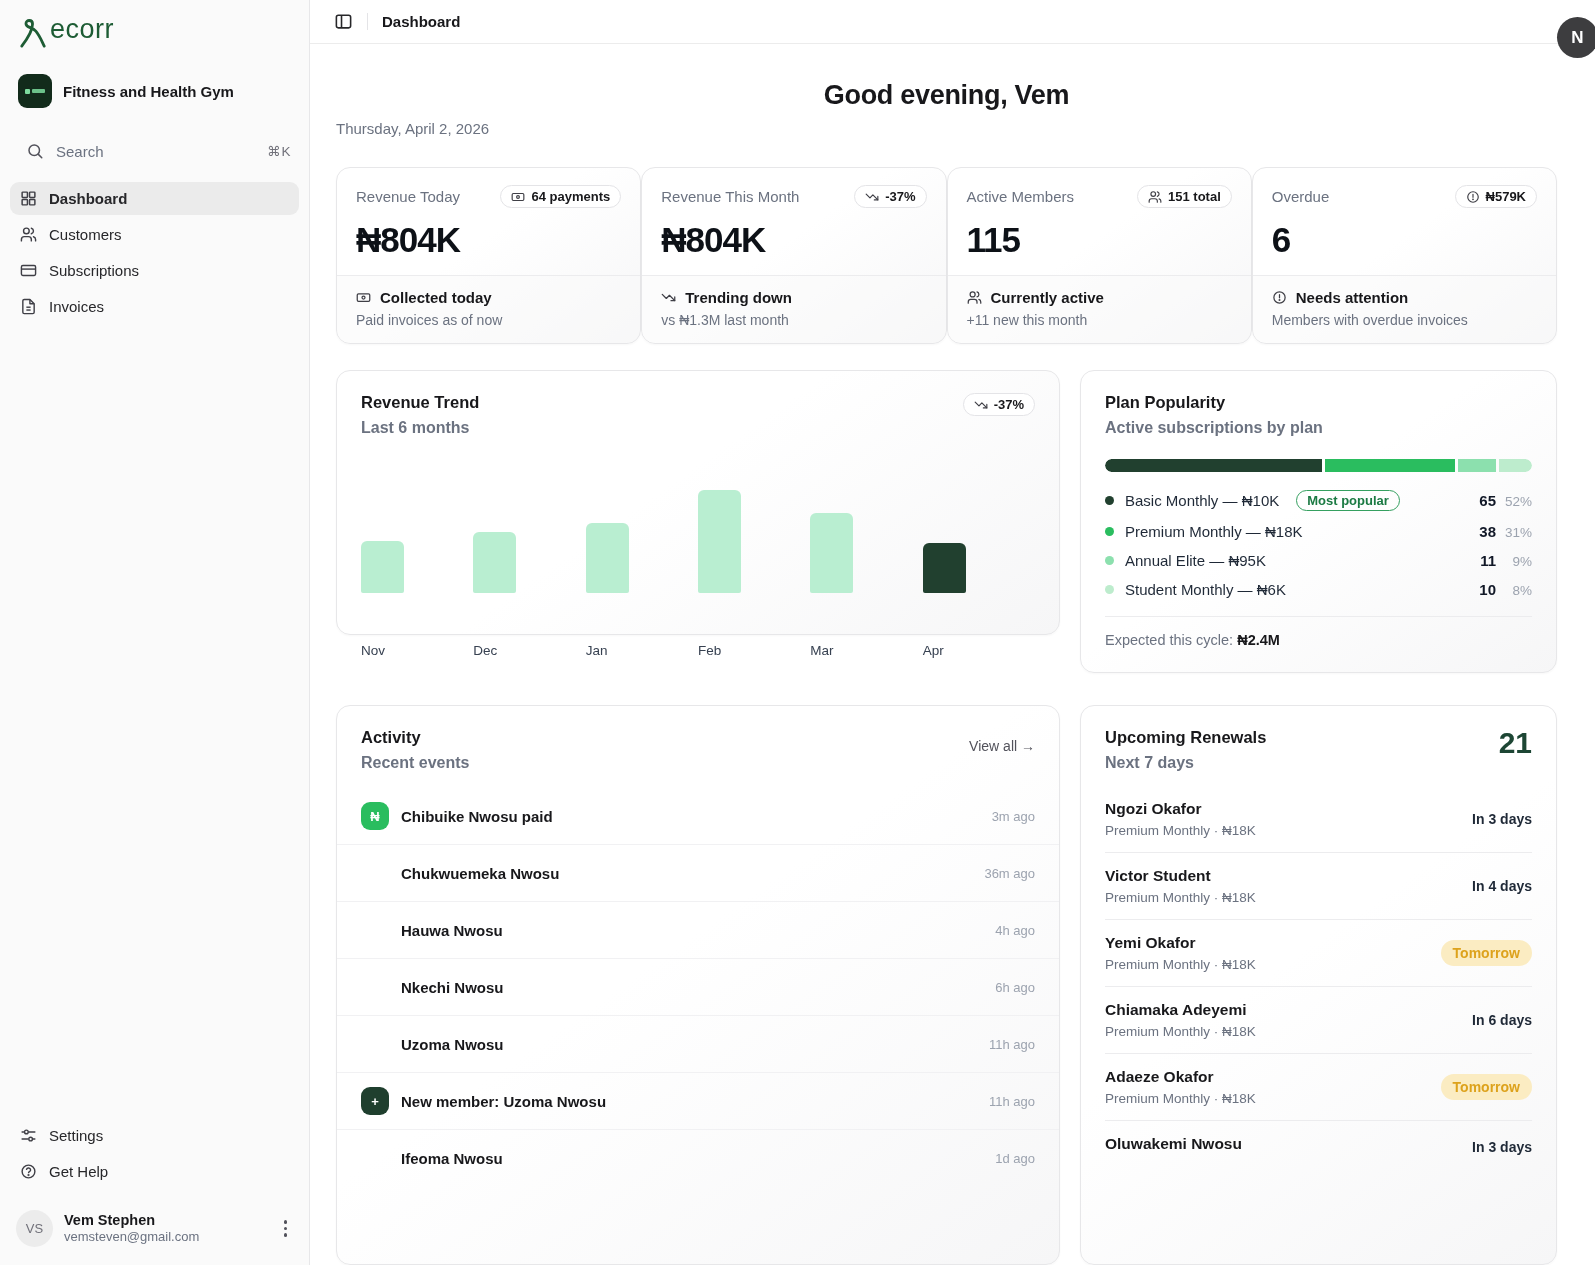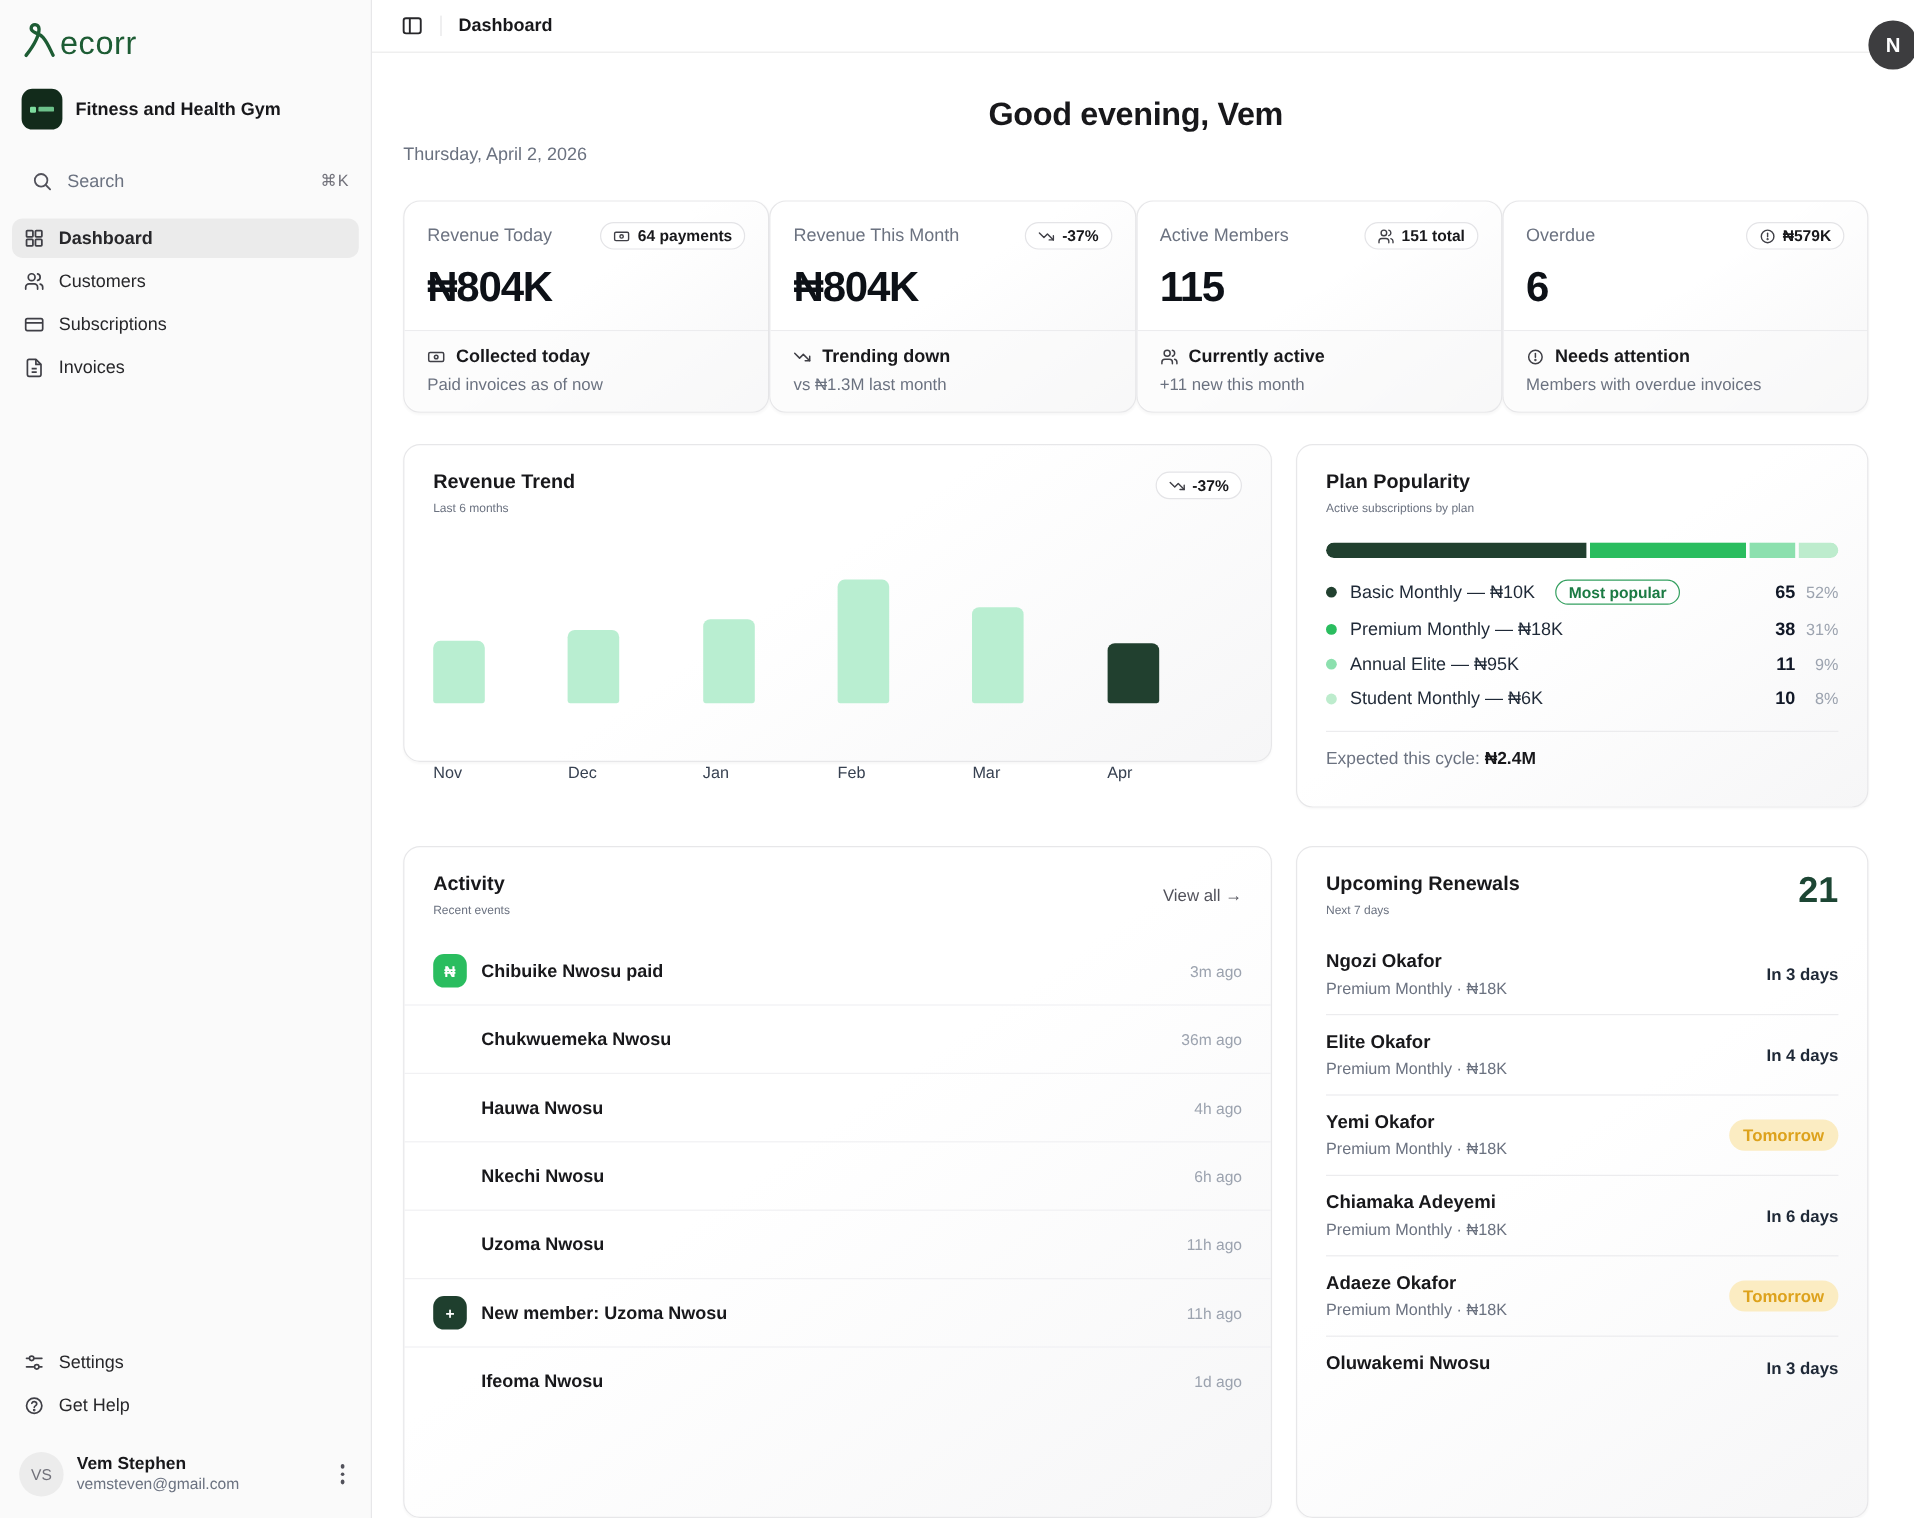--- a/index.html
+++ b/index.html
@@ -9,21 +9,21 @@
     color:#18181b; background:#fff; display:flex;
   }
   svg { display:block; }
 
   
   .sidebar {
     width:310px; min-width:310px; height:100%;
     background:#fafafa; border-right:1px solid #e7e7e9;
     display:flex; flex-direction:column; padding:14px 10px 14px 10px;
   }
-  .logo-row { display:flex; align-items:flex-end; gap:2px; padding:2px 8px 0 8px; }
+  .logo-row { display:flex; align-items:flex-start; gap:2px; padding:2px 8px 0 8px; }
   .logo-text { font-size:27px; font-weight:500; color:#1d5c34; letter-spacing:.5px; line-height:1; }
   .org-row { display:flex; align-items:center; gap:11px; padding:0 8px; margin-top:24px; }
   .org-avatar {
     width:34px; height:34px; border-radius:9px; background:#122b1b;
     display:flex; align-items:center; justify-content:center; gap:2px;
   }
   .org-avatar .chip1 { width:5px; height:5px; background:#7ddc9e; border-radius:1px; }
   .org-avatar .chip2 { width:13px; height:4px; background:#7ddc9e; border-radius:1px; opacity:.85; }
   .org-name { font-size:15px; font-weight:700; color:#18181b; }
   .search-row {
@@ -93,21 +93,21 @@
   .pill .picon { color:#3f3f46; }
   .stat-value { font-size:35px; font-weight:700; letter-spacing:-1px; margin-top:12px; color:#0d1117; }
   .stat-footer { border-top:1px solid #ececee; padding:13px 19px 15px 19px; background:rgba(250,250,250,.55); border-radius:0 0 14px 14px; }
   .stat-footer-title { display:flex; align-items:center; gap:9px; font-size:15px; font-weight:600; color:#18181b; }
   .stat-footer-sub { font-size:14px; color:#6b7280; margin-top:6px; }
 
   
   .mid-grid { display:grid; grid-template-columns:724px 477px; gap:20px; margin-top:26px; align-items:start; }
   .panel-head { display:flex; align-items:flex-start; justify-content:space-between; }
   .panel-title { font-size:16.5px; font-weight:700; }
-  .panel-sub { font-size:10px; color:#6b7280; margin-top:7px; }
+  .panel-sub { font-size:16px; color:#6b7280; margin-top:7px;font-weight:bold; }
 
   .trend-card { padding:22px 24px 20px 24px; height:265px; }
   .chart-cols { display:flex; margin-top:8px; }
   .chart-col { flex:1; display:flex; flex-direction:column; align-items:flex-start;gap:40px; }
   .bar-area { height:148px; display:flex; align-items:flex-end; }
   .bar { width:43px; border-radius:6px 6px 2px 2px; }
   .bar-label { font-size:13.5px; color:#374151; margin-top:10px; }
 
   .plan-card { padding:22px 24px 20px 24px; height:303px; }
   .stack-bar { display:flex; gap:3px; height:13px; margin-top:22px; border-radius:999px; overflow:hidden; }
@@ -583,21 +583,21 @@
         <div class="renew-rows">
           <div class="renew-row">
             <span>
                 <div class="renew-name">Ngozi Okafor</div>
                 <div class="renew-plan">Premium Monthly · ₦18K</div>
               </span>
             <span class="renew-due">In 3 days</span>
           </div>
           <div class="renew-row">
             <span>
-                <div class="renew-name">Elite Okafor</div>
+                <div class="renew-name">Victor Student</div>
                 <div class="renew-plan">Premium Monthly · ₦18K</div>
               </span>
             <span class="renew-due">In 4 days</span>
           </div>
           <div class="renew-row">
             <span>
                 <div class="renew-name">Yemi Okafor</div>
                 <div class="renew-plan">Premium Monthly · ₦18K</div>
               </span>
             <span class="renew-due badge">Tomorrow</span>

